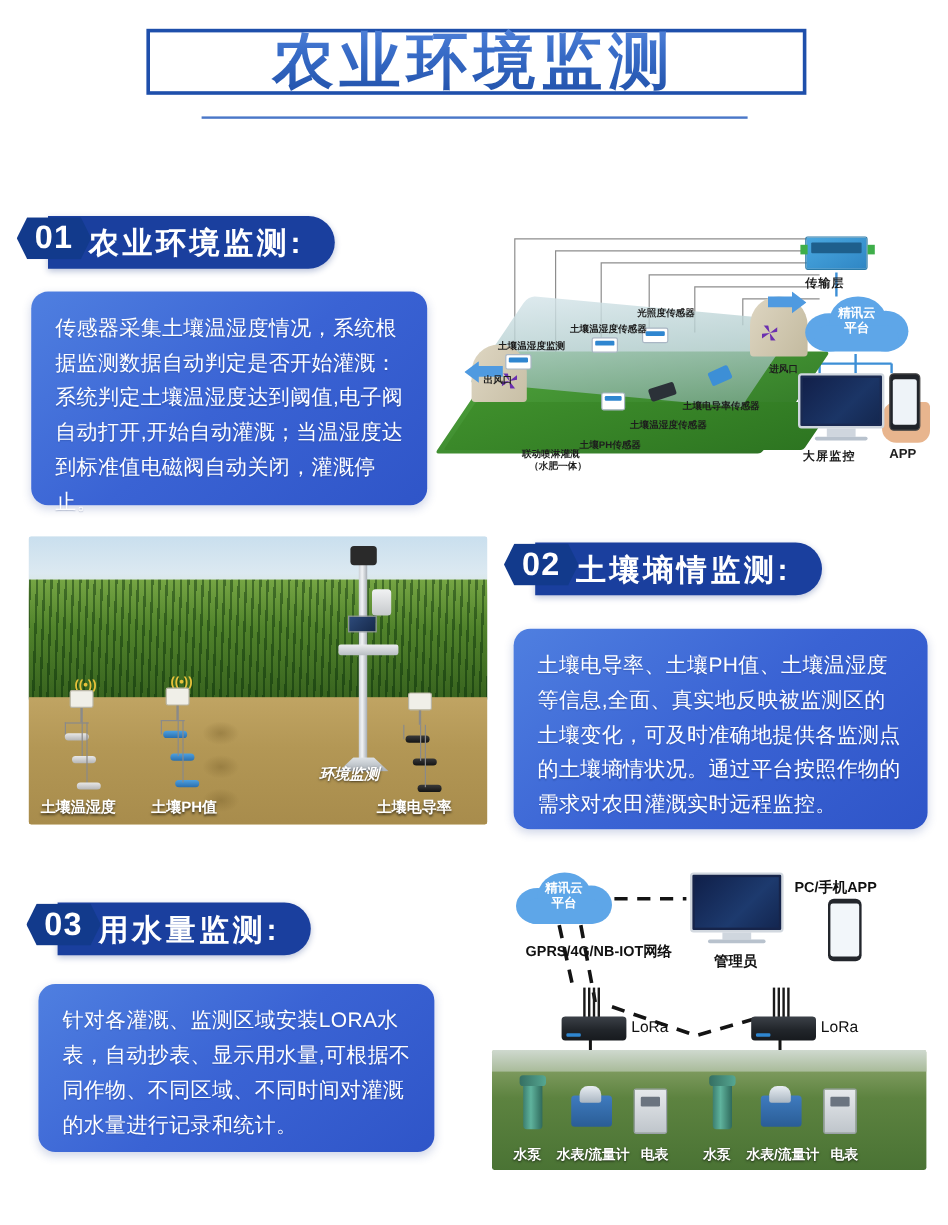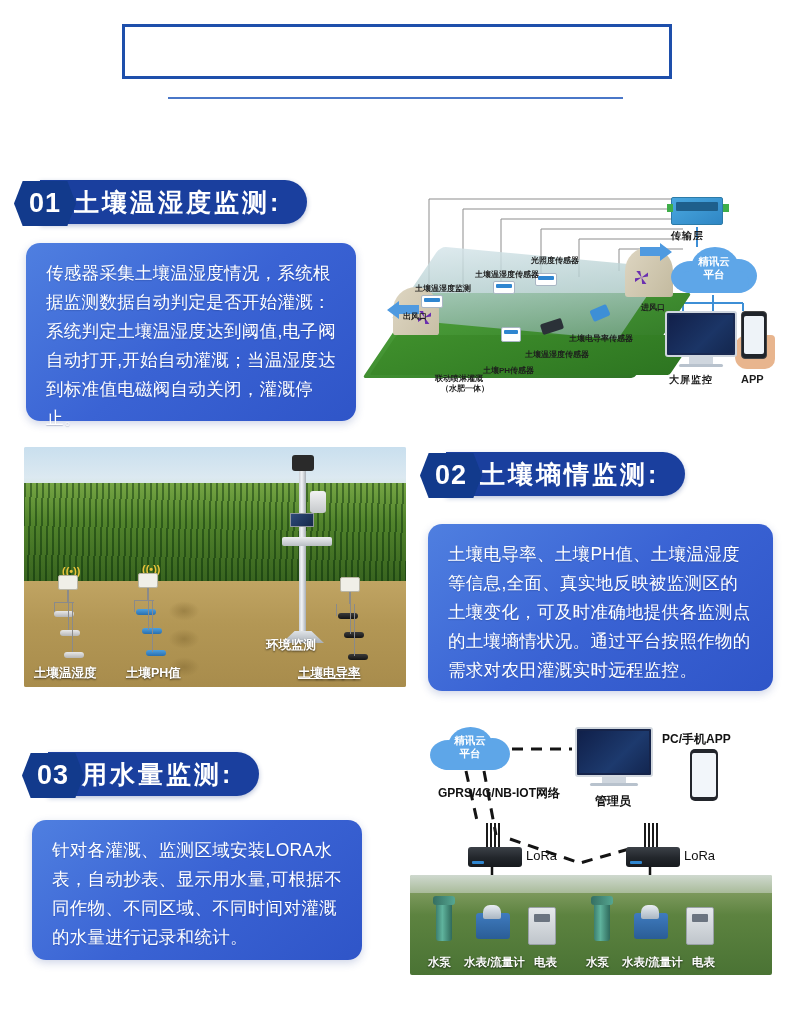--- a/index.html
+++ b/index.html
@@ -43,21 +43,21 @@
     border-radius:0 22px 22px 0;
     display:flex; align-items:center;
     padding:0 26px 0 34px;
     box-shadow:0 2px 5px rgba(20,50,130,.30);
   }
   .sec-pill-label{
     color:#ffffff; font-size:25px; font-weight:bold; letter-spacing:3px;
     white-space:nowrap;
   }
   .sec-hex{
-    position:absolute; left:0; top:1px; width:62px; height:45px;
+    position:absolute; left:0; top:1px; width:62px; height:35px;
     background:#123a8c;
     clip-path:polygon(14% 0%, 86% 0%, 100% 50%, 86% 100%, 14% 100%, 0% 50%);
     display:flex; align-items:center; justify-content:center;
     box-shadow:0 2px 5px rgba(20,50,130,.30);
   }
   .sec-hex-num{
     color:#ffffff; font-size:27px; font-weight:bold; letter-spacing:1px;
     font-family:"Liberation Sans","DejaVu Sans",sans-serif;
   }
 
@@ -327,25 +327,26 @@
   .gw-lbl{
     position:absolute; color:#111; font-size:13px; white-space:nowrap;
   }
 </style>
 </head>
 <body>
 
 <div class="title-wrap">
   <div class="title-frame"></div>
   <div class="title-underline"></div>
+  <div class="title-text">农业环境监测</div>
 </div>
 
 <div class="sec-head" style="left:14px; top:180px;">
   <div class="sec-pill">
-    <span class="sec-pill-label">土壤温湿度监测:</span>
+    <span class="sec-pill-label">农业环境监测:</span>
   </div>
   <div class="sec-hex">
     <span class="sec-hex-num">01</span>
   </div>
 </div>
 
 <div class="body-card" style="left:26px; top:243px; width:330px; height:178px;">
   <p>传感器采集土壤温湿度情况，系统根据监测数据自动判定是否开始灌溉：系统判定土壤温湿度达到阈值,电子阀自动打开,开始自动灌溉；当温湿度达到标准值电磁阀自动关闭，灌溉停止。</p>
 </div>
 
@@ -492,24 +493,24 @@
   <div class="wire" style="left:326px; top:157px; width:1px; height:30px;"></div>
   <div class="wire" style="left:330px; top:157px; width:1px; height:52px;"></div>
 
   <div class="mast"></div>
   <div class="mast-top"></div>
   <div class="mast-shield"></div>
   <div class="mast-solar"></div>
   <div class="mast-arm"></div>
   <div class="mast-base"></div>
 
-  <div class="fld-lbl" style="left:242px; top:190px;">环境监测</div>
+  <div class="fld-lbl" style="left:242px; top:190px;font-style:italic;">环境监测</div>
   <div class="fld-lbl" style="left:10px; top:218px;font-family:Liberation Mono, monospace;">土壤温湿度</div>
   <div class="fld-lbl" style="left:102px; top:218px;">土壤PH值</div>
-  <div class="fld-lbl" style="left:274px; top:218px;text-decoration:underline;">土壤电导率</div>
+  <div class="fld-lbl" style="left:290px; top:218px;">土壤电导率</div>
 </div>
 
 <div class="sec-head" style="left:22px; top:752px;">
   <div class="sec-pill">
     <span class="sec-pill-label">用水量监测:</span>
   </div>
   <div class="sec-hex">
     <span class="sec-hex-num">03</span>
   </div>
 </div>

